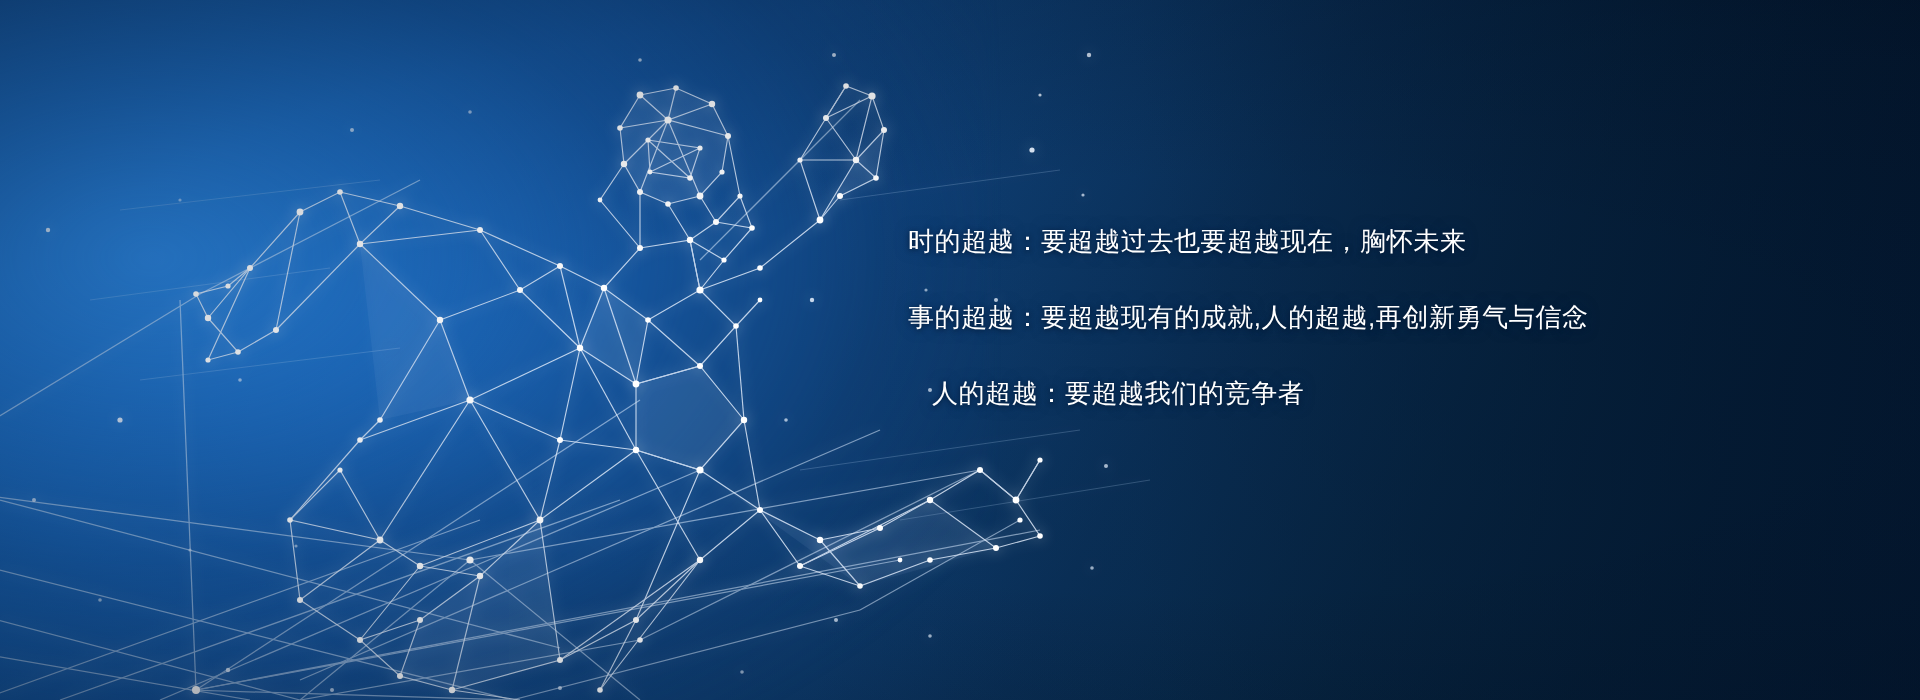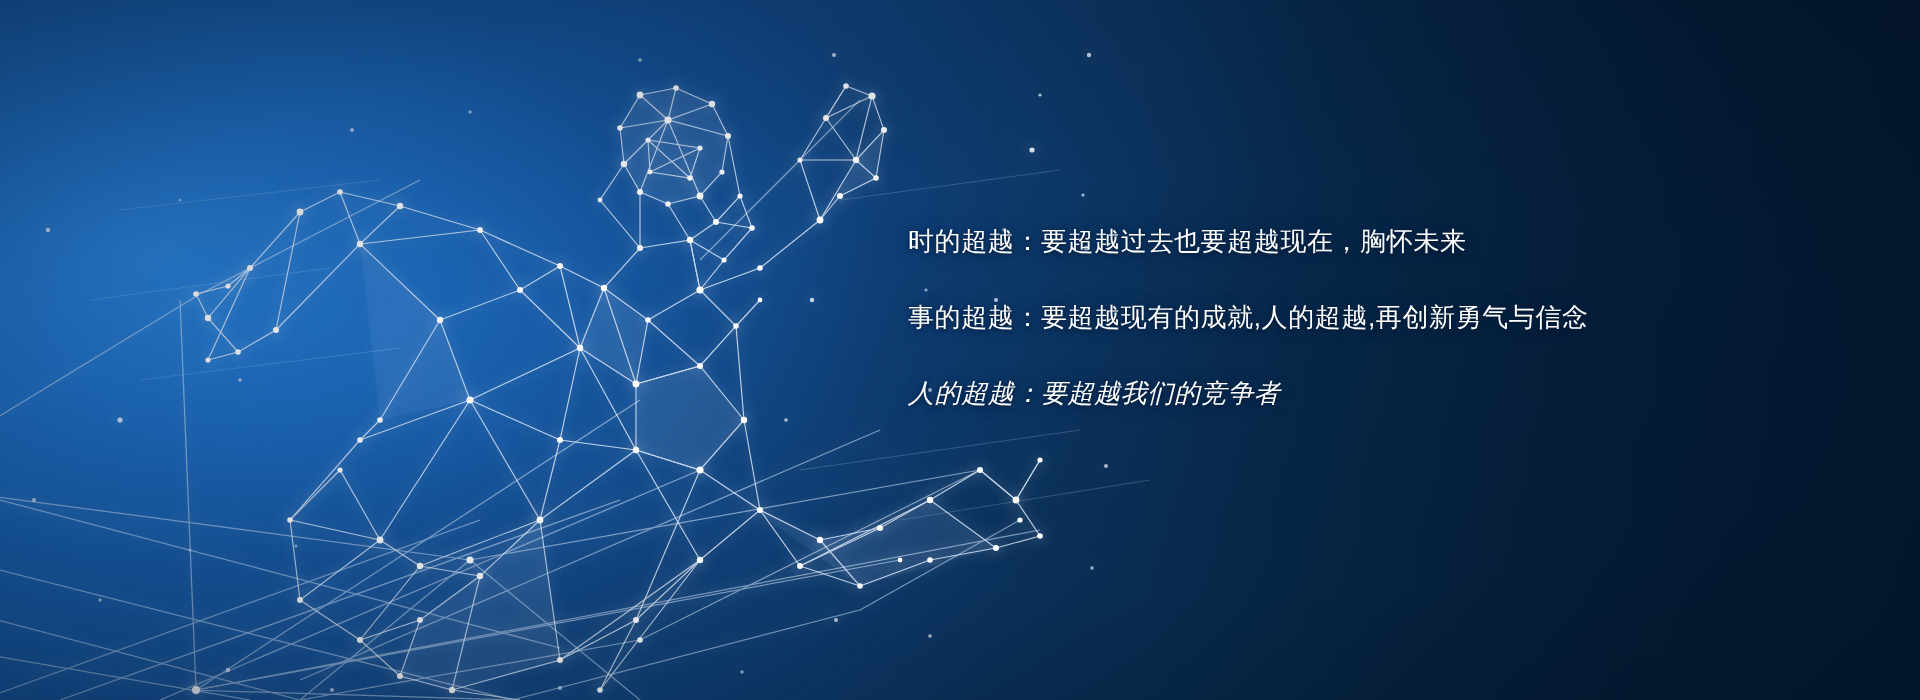--- a/index.html
+++ b/index.html
@@ -74,21 +74,21 @@
     color:#ffffff;
     font-size:26px;
     line-height:1;
     letter-spacing:0.6px;
     margin:0 0 50px 0;
     white-space:nowrap;
     text-shadow:0 1px 5px rgba(2,18,40,0.85), 0 0 14px rgba(10,50,100,0.55);
     font-weight:400;
   }
   .copy-line:last-child{margin-bottom:0;}
-  .copy-line.l3{margin-left:0;font-style:italic;}
+  .copy-line.l3{margin-left:24px;}
 </style>
 </head>
 <body>
 
 <div class="banner">
 
   <div class="bg-base"></div>
   <div class="bg-glow"></div>
   <div class="bg-dark-right"></div>
 

